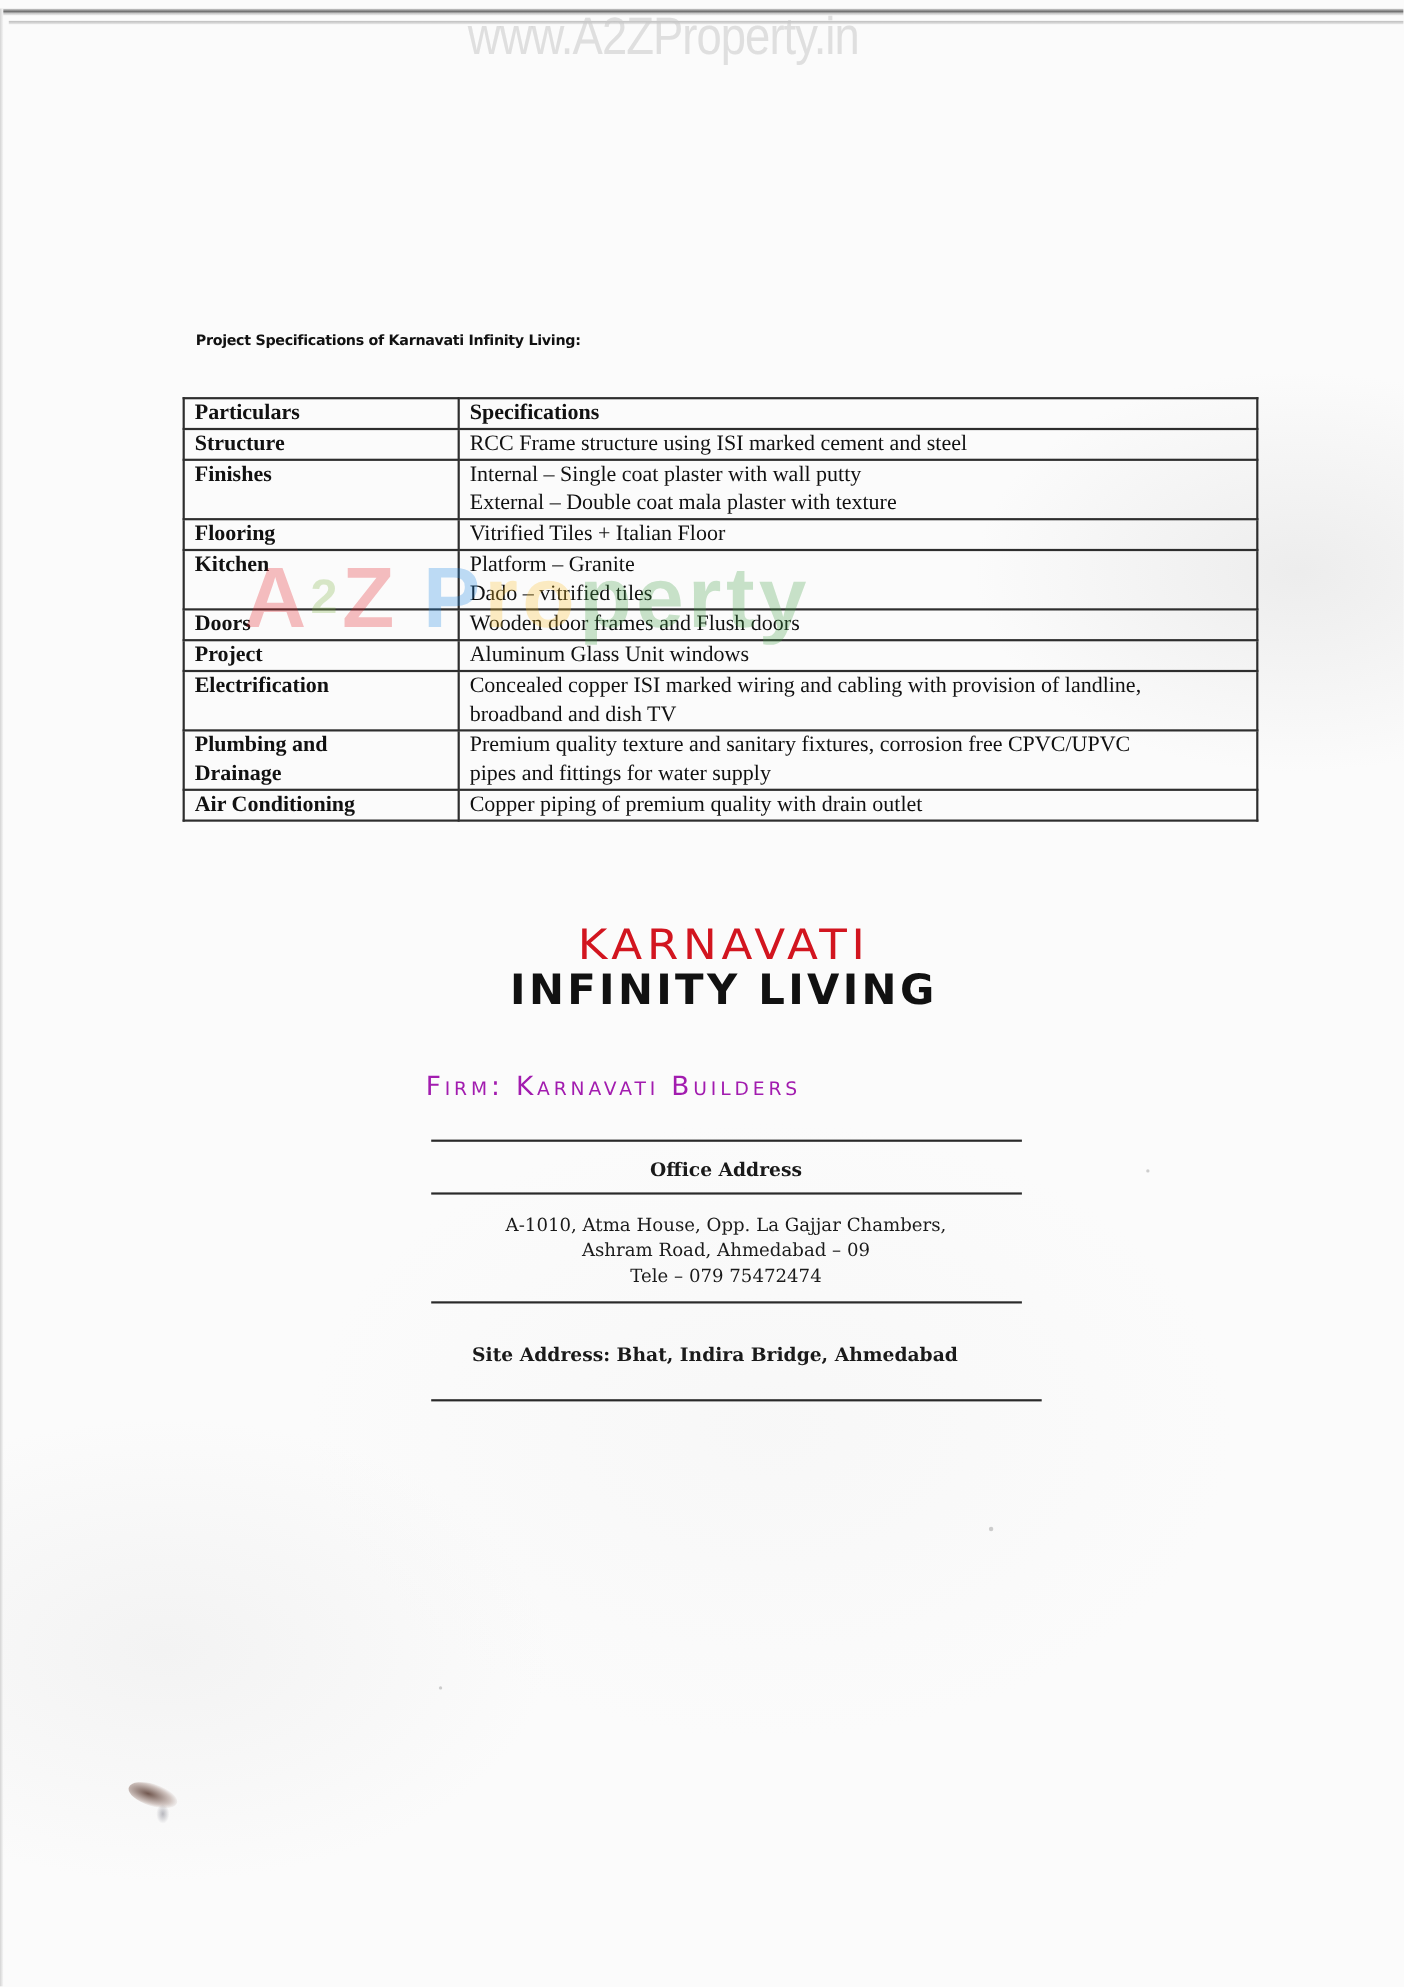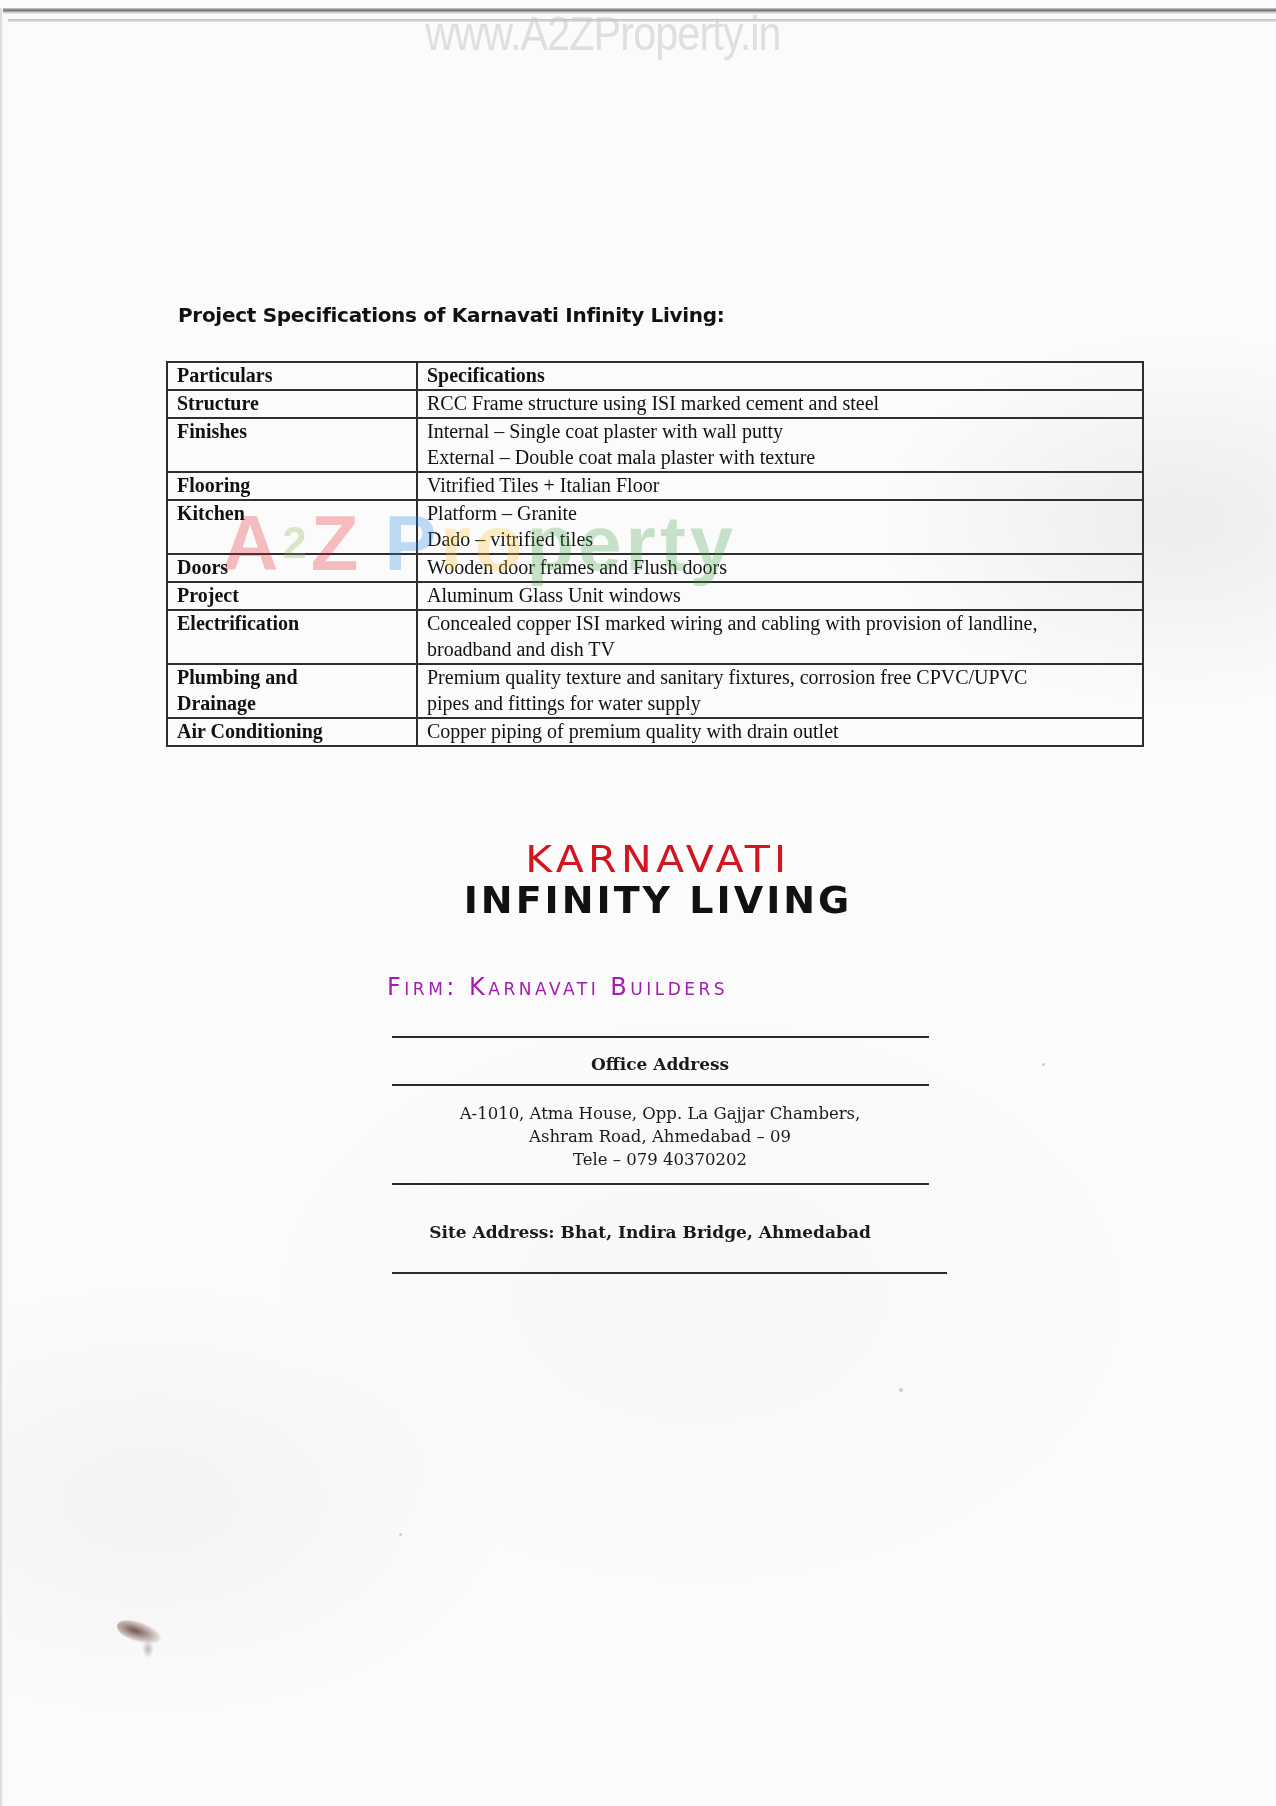--- a/index.html
+++ b/index.html
@@ -25,21 +25,21 @@
       position:absolute; left:0; top:8px; width:3px; height:1798px;
       background:linear-gradient(to right, #d4d4d4, #f7f7f7);
     }
     .watermark-url {
       position:absolute; left:388px; top:6px; width:500px; text-align:center;
       font-family:"Liberation Sans", sans-serif; font-size:48px; letter-spacing:-1px;
       color:rgba(200,200,200,0.55); transform:scaleX(0.86); transform-origin:left top;
     }
     .doc-heading {
       position:absolute; left:178px; top:303px;
-      font-family:"DejaVu Sans", sans-serif; font-weight:bold; font-size:20px;
+      font-family:"DejaVu Sans", sans-serif; font-weight:bold; font-size:13px;
       letter-spacing:-0.3px; color:#111;
     }
     .spec-table {
       position:absolute; left:166px; top:361px; width:976px;
       border-collapse:collapse; table-layout:fixed;
       font-family:"Liberation Serif", serif; font-size:20px; line-height:25px;
     }
     .spec-table td, .spec-table th {
       border:2px solid #2e2e2e; padding:0 10px 0 9px; vertical-align:top; text-align:left;
     }
@@ -216,21 +216,21 @@
 
 <div class="firm-line">Firm: Karnavati Builders</div>
 
 <div class="rule" style="left:392px; top:1036px; width:537px;"></div>
 <div class="office-title">Office Address</div>
 <div class="rule" style="left:392px; top:1084px; width:537px;"></div>
 
 <div class="office-address">
   <div>A-1010, Atma House, Opp. La Gajjar Chambers,</div>
   <div>Ashram Road, Ahmedabad – 09</div>
-  <div>Tele – 079 40370202</div>
+  <div>Tele – 079 75472474</div>
 </div>
 
 <div class="rule" style="left:392px; top:1183px; width:537px;"></div>
 <div class="site-address">Site Address: Bhat, Indira Bridge, Ahmedabad</div>
 <div class="rule" style="left:392px; top:1272px; width:555px;"></div>
 
 <div class="speck"></div>
 <div class="speck2"></div>
 <div class="dot" style="left:899px; top:1388px;"></div>
 <div class="dot" style="left:399px; top:1533px; width:3px; height:3px;"></div>

